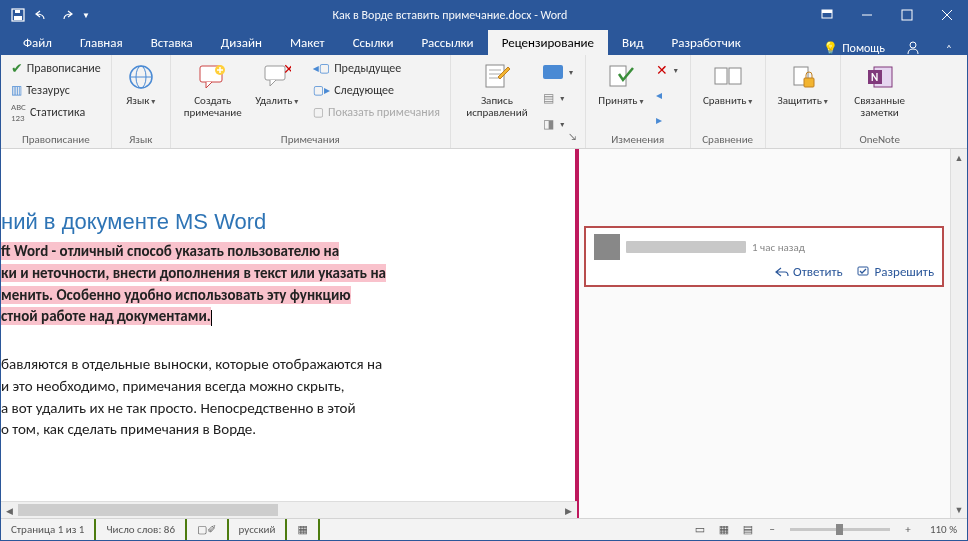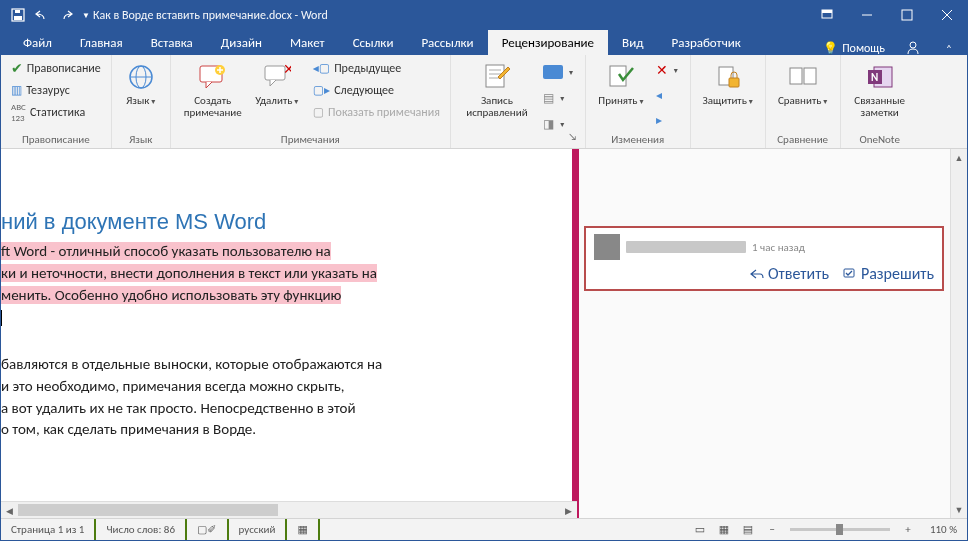--- a/index.html
+++ b/index.html
@@ -2,21 +2,21 @@
 <html><head>
 <meta charset="utf-8">
 <style>
 * { margin:0; padding:0; box-sizing:border-box; font-family:"Segoe UI","Calibri",sans-serif; }
 body { width:968px; height:541px; background:#fff; overflow:hidden; border:1px solid #2b579a; position:relative; }
 
 
 .titlebar { height:28px; background:#2b579a; color:#fff; display:flex; align-items:center; font-size:12px; }
 .qat { display:flex; align-items:center; gap:2px; padding-left:6px; }
 .qat .ic { width:22px; height:22px; display:flex; align-items:center; justify-content:center; cursor:pointer; }
-.titlebar .title { flex:1; text-align:left; opacity:.95; }
+.titlebar .title { flex:1; text-align:center; opacity:.95; }
 .winctrl { display:flex; }
 .winctrl div { width:40px; height:28px; display:flex; align-items:center; justify-content:center; cursor:pointer; }
 
 
 .tabs { height:26px; background:#2b579a; display:flex; align-items:flex-end; color:#fff; font-size:13px; padding-left:8px; }
 .tab { padding:5px 14px; cursor:pointer; }
 .tab.active { background:#f3f3f3; color:#000000; }
 .tabs .spacer { flex:1; }
 .help { display:flex; align-items:center; gap:4px; padding:0 10px; font-size:12px; }
 .share-ic { width:36px; display:flex; align-items:center; justify-content:center; }
@@ -32,41 +32,41 @@
 .bigbtn .bic { width:32px; height:32px; display:flex; align-items:center; justify-content:center; }
 .bigbtn .bl { font-size:11px; text-align:center; line-height:1.1; color:#333; }
 .drop { font-size:8px; color:#555; margin-left:2px; }
 .tick { color:#3a8e3a; font-size:14px; }
 .xred { color:#c00; font-size:14px; }
 .bluebox { background:#4a8ad4; width:20px; height:14px; border-radius:2px; display:inline-block; }
 .collapse { position:absolute; right:4px; bottom:4px; width:16px; height:16px; display:flex; align-items:center; justify-content:center; cursor:pointer; font-size:10px; color:#666; }
 
 
 .docwrap { position:absolute; top:148px; bottom:22px; left:0; right:0; display:flex; background:#fff; }
-.page { flex:1; padding:12px 0 0 0; overflow:hidden; position:relative; border-right:7px solid #be185d; }
+.page { flex:1; padding:12px 0 0 0; overflow:hidden; position:relative; border-right:4px solid #be185d; }
 .heading { font-family:"Calibri Light",sans-serif; font-size:22px; color:#2e74b5; padding:48px 0 6px 0; }
 .para { font-size:15px; line-height:1.45; color:#222; }
-.hl { background:#f9c2cc; }
+.hl { background:#f9c2cc;font-weight:bold; }
 .cursor { border-left:1px solid #000; display:inline-block; height:16px; vertical-align:middle; }
 .sep { height:26px; }
 
 
 .cpane { width:388px; background:#fafafa; position:relative; padding-top:78px; }
 .vscroll { position:absolute; right:0; top:0; bottom:0; width:17px; background:#f0f0f0; border-left:1px solid #ddd; }
 .vscroll .up, .vscroll .down { height:17px; display:flex; align-items:center; justify-content:center; color:#666; font-size:9px; cursor:pointer; }
 .vscroll .down { position:absolute; bottom:0; width:100%; }
 .comment { margin:0 24px 0 6px; border:1px solid #d08a8a; background:#fff; padding:6px 8px 4px 8px; font-size:12px; }
 .comment.focus { outline:2px solid #b84d4d; outline-offset:-1px; }
 .chead { display:flex; align-items:center; gap:6px; }
 .avatar { width:26px; height:26px; background:#888; }
 .author { background:#c8c8c8; color:transparent; width:120px; height:12px; border-radius:1px; }
 .time { color:#888; font-size:11px; }
 .ctext { padding:4px 0 2px 32px; color:#333; }
 .cactions { display:flex; justify-content:flex-end; gap:14px; padding:4px 0 2px 0; }
-.cactions span { display:flex; align-items:center; gap:4px; color:#2b579a; font-size:16px; cursor:pointer; }
+.cactions span { display:flex; align-items:center; gap:4px; color:#2b579a; font-size:13px; cursor:pointer; }
 .hscroll { position:absolute; bottom:22px; left:0; height:17px; background:#f0f0f0; border-top:1px solid #ddd; display:flex; align-items:center; width:576px; }
 .hscroll .arr { width:17px; text-align:center; color:#666; font-size:9px; cursor:pointer; }
 .hscroll .thumb { width:260px; height:12px; background:#cdcdcd; margin-left:0; }
 
 
 .status { position:absolute; bottom:0; left:0; right:0; height:22px; background:#f3f3f3; border-top:1px solid #d4d4d4; display:flex; align-items:center; font-size:11px; color:#555; }
 .status .cell { padding:0 10px; border-right:2px solid #4d7c0f; height:100%; display:flex; align-items:center; gap:4px; cursor:pointer; }
 .status .sp { flex:1; }
 .slider { width:100px; height:3px; background:#c8c8c8; position:relative; margin:0 6px; }
 .slider .th { width:7px; height:11px; background:#888; position:absolute; top:-4px; left:46px; }
@@ -286,47 +286,47 @@
           </div>
       </div>
     </div>
     <div class="label">Изменения</div>
   </div>
 
   <div class="group">
     <div class="body">
       <div class="bigbtn" style="width:62px;">
         <div class="bic">
+            <svg width="30" height="26">
+              <rect x="2" y="4" width="12" height="16" fill="#fff" stroke="#888"></rect>
+              <rect x="16" y="4" width="12" height="16" fill="#fff" stroke="#888"></rect>
+            </svg>
+          </div>
+        <div class="bl"><span>Сравнить</span><span class="drop">▾</span></div>
+      </div>
+    </div>
+    <div class="label">Сравнение</div>
+  </div>
+
+  <div class="group">
+    <div class="body">
+      <div class="bigbtn" style="width:62px;">
+        <div class="bic">
             <svg width="26" height="26">
               <rect x="4" y="3" width="14" height="18" fill="#fff" stroke="#888"></rect>
               <rect x="14" y="14" width="10" height="9" rx="1" fill="#f2b430" stroke="#c08020"></rect>
               <path d="M16 14 v-3 a3 3 0 0 1 6 0 v3" fill="none" stroke="#c08020"></path>
             </svg>
           </div>
         <div class="bl"><span>Защитить</span><span class="drop">▾</span></div>
       </div>
     </div>
     <div class="label">&nbsp;</div>
   </div>
 
-  <div class="group">
-    <div class="body">
-      <div class="bigbtn" style="width:62px;">
-        <div class="bic">
-            <svg width="30" height="26">
-              <rect x="2" y="4" width="12" height="16" fill="#fff" stroke="#888"></rect>
-              <rect x="16" y="4" width="12" height="16" fill="#fff" stroke="#888"></rect>
-            </svg>
-          </div>
-        <div class="bl"><span>Сравнить</span><span class="drop">▾</span></div>
-      </div>
-    </div>
-    <div class="label">Сравнение</div>
-  </div>
-
   <div class="group" style="border-right:none;">
     <div class="body">
       <div class="bigbtn" style="width:66px;">
         <div class="bic">
             <svg width="28" height="28">
               <rect x="8" y="4" width="18" height="20" fill="#e6d6f0" stroke="#80397b"></rect>
               <rect x="2" y="7" width="14" height="14" fill="#80397b"></rect>
               <text x="5" y="18" font-size="11" fill="#fff" font-weight="bold">N</text>
             </svg>
           </div>
@@ -336,21 +336,21 @@
     </div>
     <div class="label">OneNote</div>
   </div>
   <div class="collapse" style="right:6px;bottom:4px;">˄</div>
 </div>
 
 <div class="docwrap">
   <div class="page">
     <div class="heading">ний в документе MS Word</div>
     <div class="para">
-      <span class="hl"><span>ft Word - отличный способ указать пользователю на</span><br><span>ки и неточности, внести дополнения в текст или указать на</span><br><span>менить. Особенно удобно использовать эту функцию</span><br></span><span class="cursor"></span>
+      <span class="hl"><span>ft Word - отличный способ указать пользователю на</span><br><span>ки и неточности, внести дополнения в текст или указать на</span><br><span>менить. Особенно удобно использовать эту функцию</span><br><span>стной работе над документами.</span></span><span class="cursor"></span>
     </div>
     <div class="sep"></div>
     <div class="para">
       <span>бавляются в отдельные выноски, которые отображаются на</span><br>
       <span>и это необходимо, примечания всегда можно скрыть,</span><br>
       <span>а вот удалить их не так просто. Непосредственно в этой</span><br>
       <span>о том, как сделать примечания в Ворде.</span>
     </div>
   </div>
 

